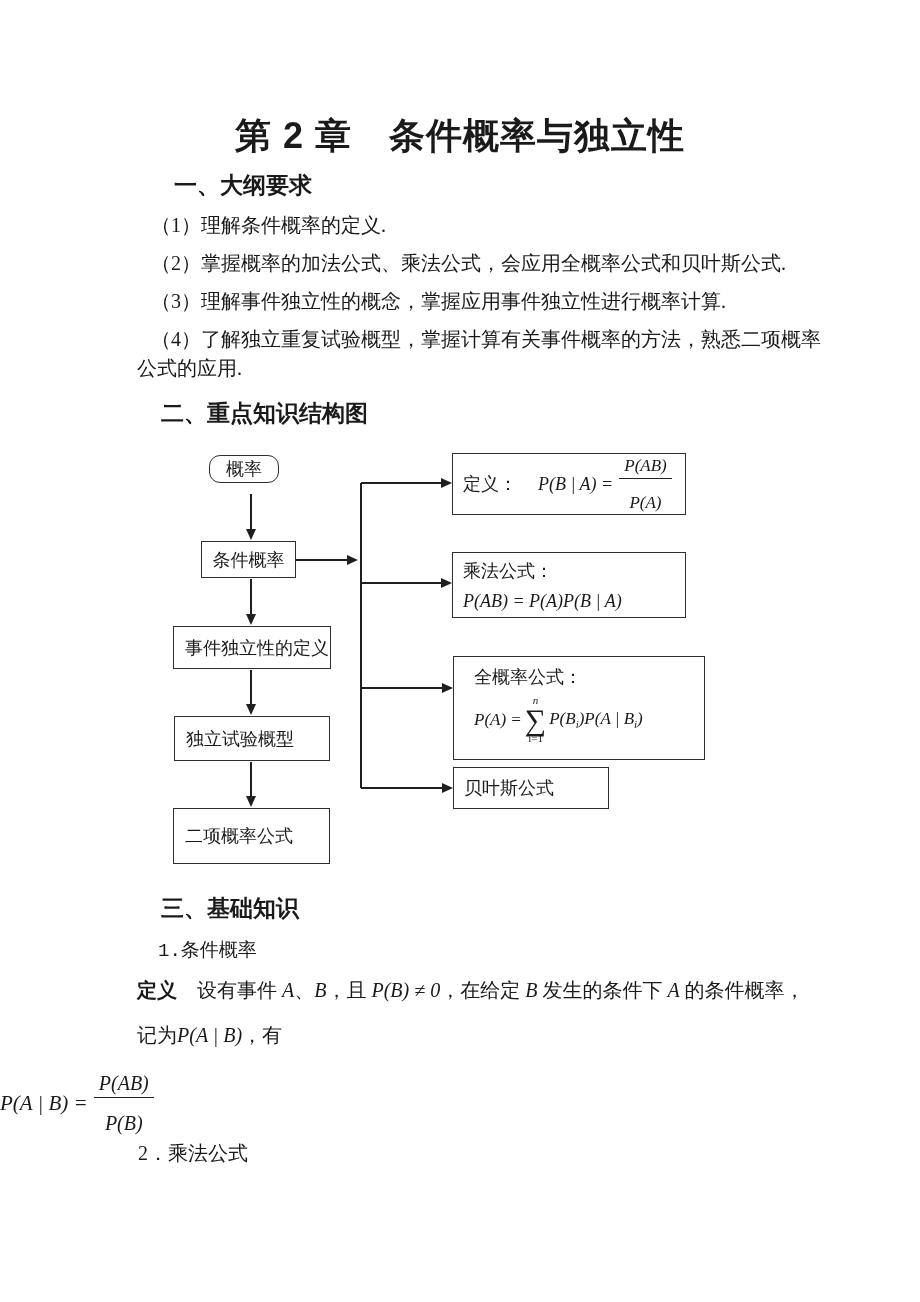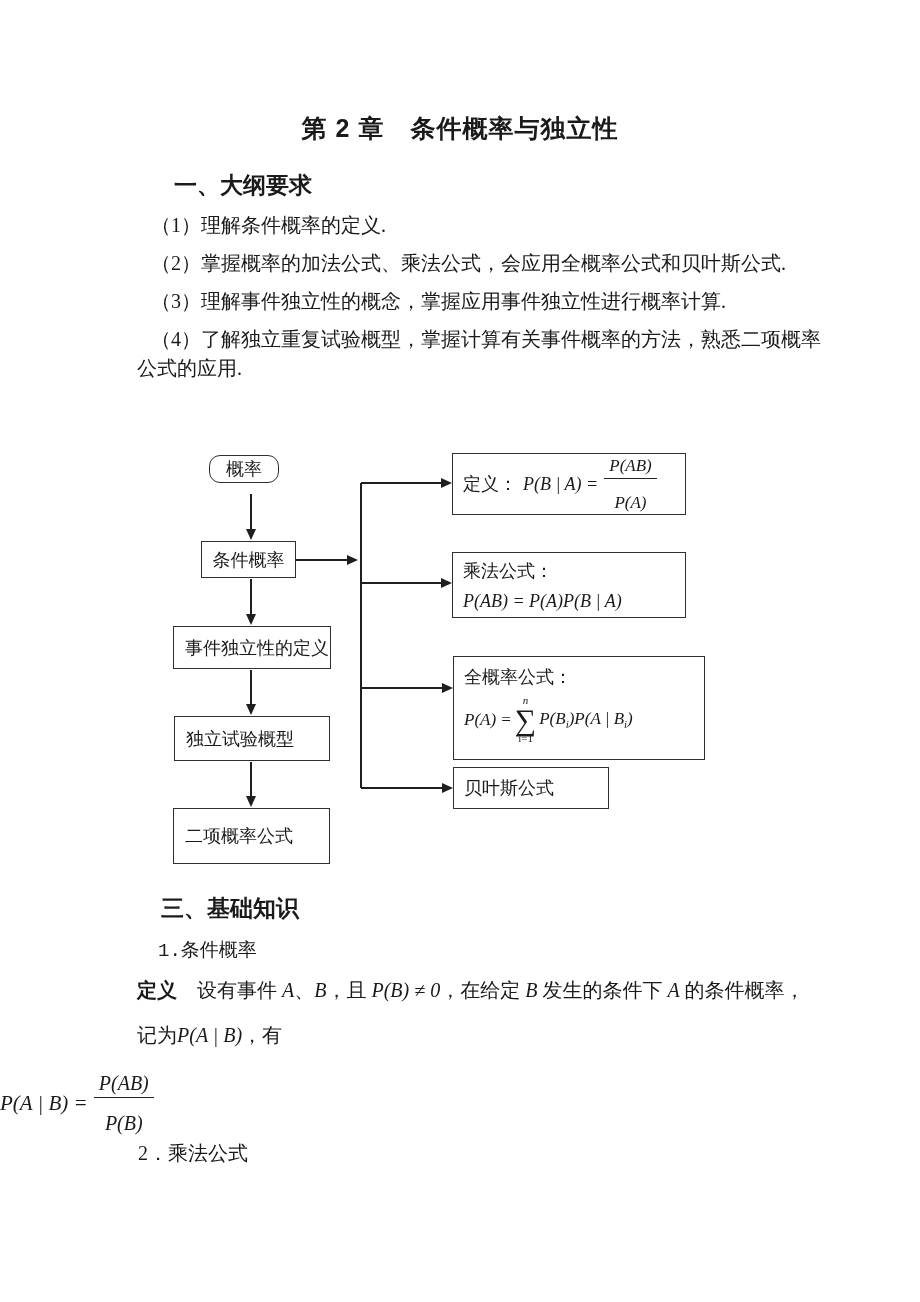--- a/index.html
+++ b/index.html
@@ -4,21 +4,21 @@
 <style>
   html,body { margin:0; padding:0; background:#ffffff; }
   .page {
     position:relative; width:920px; height:1302px; background:#ffffff;
     color:#1a1a1a; font-family:"Liberation Serif", serif; overflow:hidden;
   }
   .abs { position:absolute; }
   .title {
     left:0; top:112px; width:920px; text-align:center;
     font-family:"Liberation Sans", sans-serif; font-weight:700;
-    font-size:25px; letter-spacing:1px; white-space:pre;
+    font-size:36px; letter-spacing:1px; white-space:pre;
   }
   .sec-heading {
     font-family:"Liberation Sans", sans-serif; font-weight:700;
     font-size:23px; white-space:nowrap;
   }
   .body-line { font-size:20px; white-space:nowrap; }
   .sub-line  { font-size:19px; white-space:nowrap;font-family:Liberation Mono, monospace; }
   .b { font-weight:700; }
   .m { font-style:italic; font-family:"Liberation Serif", serif; }
   
@@ -58,20 +58,21 @@
 
   <div class="abs title">第 2 章　条件概率与独立性</div>
 
   <div class="abs sec-heading" style="left:174px; top:170px;">一、大纲要求</div>
   <div class="abs body-line" style="left:151px; top:212px;text-align:right;">（1）理解条件概率的定义.</div>
   <div class="abs body-line" style="left:151px; top:250px;">（2）掌握概率的加法公式、乘法公式，会应用全概率公式和贝叶斯公式.</div>
   <div class="abs body-line" style="left:151px; top:288px;">（3）理解事件独立性的概念，掌握应用事件独立性进行概率计算.</div>
   <div class="abs body-line" style="left:151px; top:326px;">（4）了解独立重复试验概型，掌握计算有关事件概率的方法，熟悉二项概率</div>
   <div class="abs body-line" style="left:137px; top:355px;">公式的应用.</div>
 
+  <div class="abs sec-heading" style="left:161px; top:398px;">二、重点知识结构图</div>
 
   <svg class="connectors" width="920" height="1302" viewBox="0 0 920 1302">
     <g stroke="#1f1f1f" stroke-width="2" fill="#1f1f1f">
 
       <line x1="251" y1="494" x2="251" y2="530"></line>
         <polygon points="246,529 256,529 251,540" stroke="none"></polygon>
       <line x1="251" y1="579" x2="251" y2="615"></line>
         <polygon points="246,614 256,614 251,625" stroke="none"></polygon>
       <line x1="251" y1="670" x2="251" y2="705"></line>
         <polygon points="246,704 256,704 251,715" stroke="none"></polygon>
@@ -95,33 +96,33 @@
   </svg>
 
   <div class="node center" style="left:209px; top:455px; width:70px; height:28px;border-radius:11px;">概率</div>
   <div class="node center" style="left:201px; top:541px; width:95px; height:37px;">条件概率</div>
   <div class="node leftpad" style="left:173px; top:626px; width:158px; height:43px;">事件独立性的定义</div>
   <div class="node leftpad" style="left:174px; top:716px; width:156px; height:45px;">独立试验概型</div>
   <div class="node leftpad" style="left:173px; top:808px; width:157px; height:56px;">二项概率公式</div>
 
   <div class="rbox" style="left:452px; top:453px; width:234px; height:62px; display:flex; align-items:center; padding-left:10px;">
     <span class="label">定义：</span>
-    <span class="m" style="margin-left:6px;">P(B | A) =</span>
+    <span class="m" style="margin-left:21px;">P(B | A) =</span>
     <span class="frac m">
       <span class="num">P(AB)</span>
       <span class="den">P(A)</span>
     </span>
   </div>
 
   <div class="rbox" style="left:452px; top:552px; width:234px; height:66px; padding:6px 0 0 10px;">
     <div class="label">乘法公式：</div>
     <div class="m" style="margin-top:8px;">P(AB) = P(A)P(B | A)</div>
   </div>
 
-  <div class="rbox" style="left:453px; top:656px; width:252px; height:104px; padding:8px 0 0 10px;">
+  <div class="rbox" style="left:453px; top:656px; width:252px; height:104px; padding:8px 0 0 20px;">
     <div class="label">全概率公式：</div>
     <div class="formula-row" style="margin-top:6px; font-size:17px;">
       <span class="m">P(A) =</span>
       <span class="bigsum">
         <span class="lim">n</span>
         <span class="sigma">∑</span>
         <span class="lim" style="font-style:normal;">i=1</span>
       </span>
       <span class="m"><span>P(B</span><sub class="msub">i</sub><span>)P(A | B</span><sub class="msub">i</sub><span>)</span></span>
     </div>

